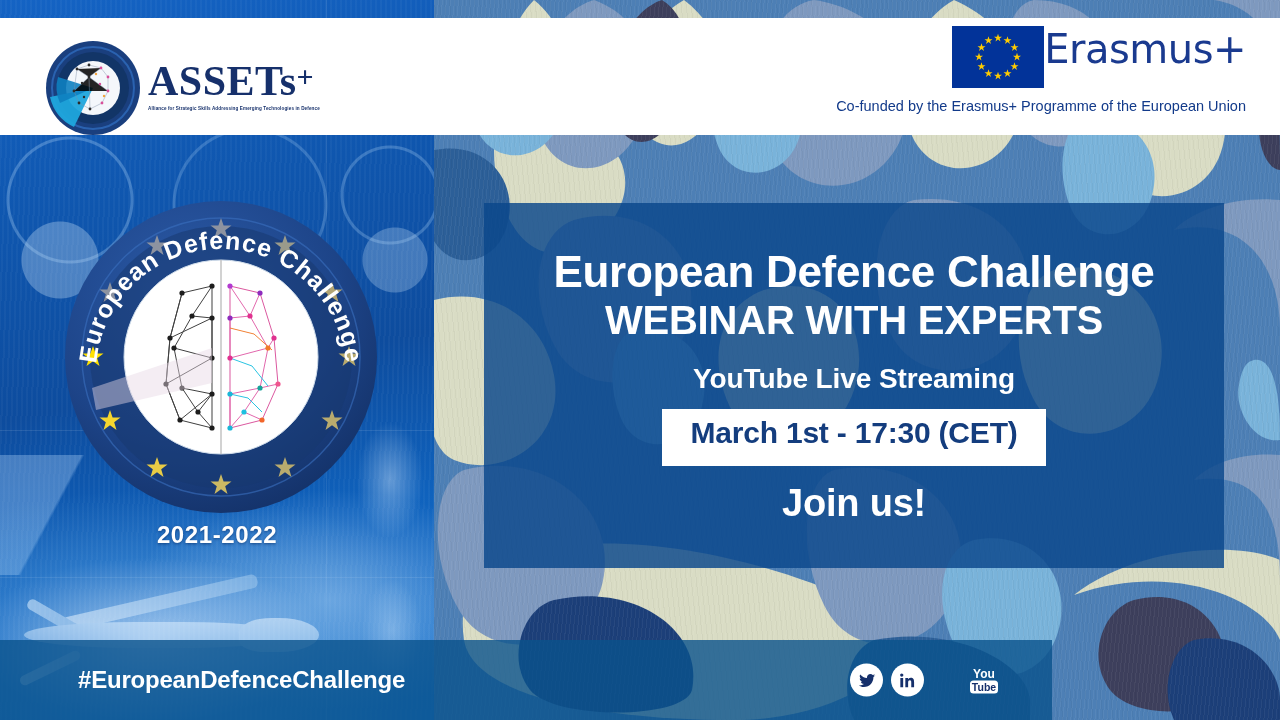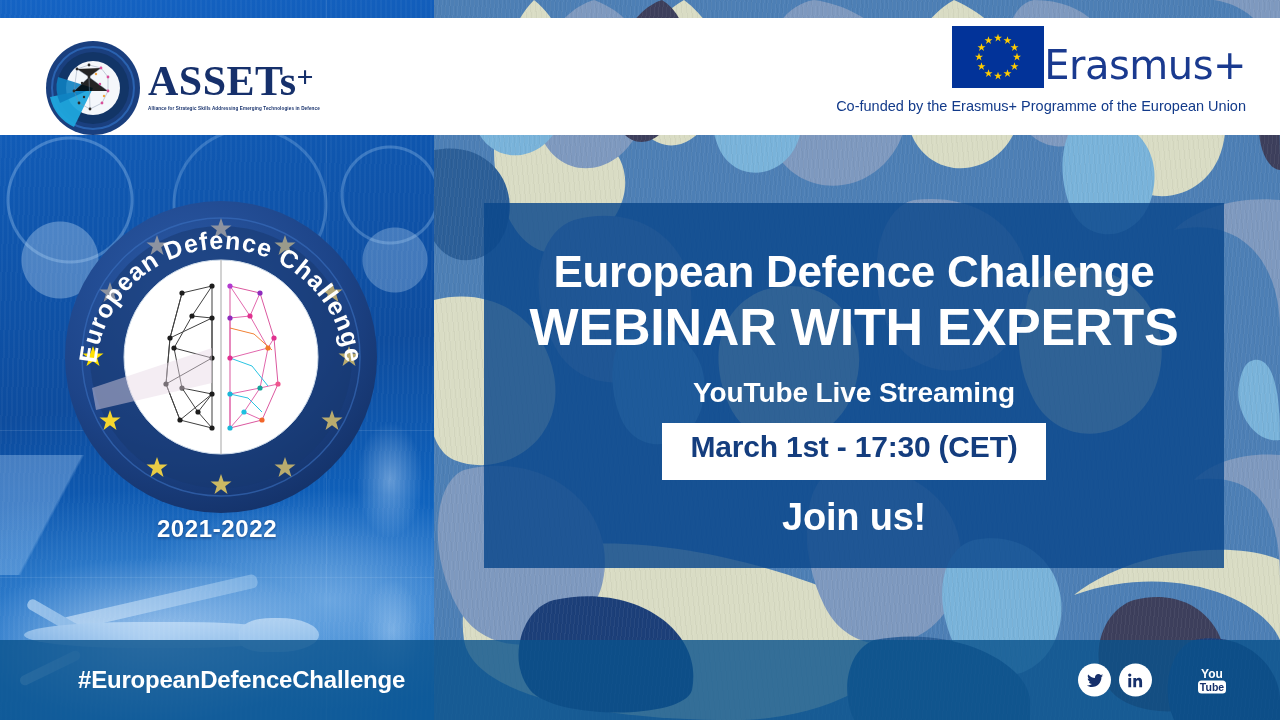--- a/index.html
+++ b/index.html
@@ -69,58 +69,58 @@
   .assets-word{
     font-family:"Liberation Serif", serif;font-weight:700;font-size:42px;line-height:.95;
     color:#16306b;letter-spacing:.5px;
   }
   .assets-word .plus{font-size:30px;vertical-align:8px;}
   .assets-tag{
     font-size:4.6px;color:#16306b;font-weight:700;letter-spacing:.12px;white-space:nowrap;
     margin-top:3px;transform:scaleY(1.35);transform-origin:left top;
   }
 
-  .erasmus{position:absolute;right:34px;top:8px;display:flex;align-items:flex-end;}
+  .erasmus{position:absolute;right:34px;top:8px;display:flex;align-items:flex-start;}
   .eu-flag{position:relative;width:92px;height:62px;background:#023399;flex:0 0 92px;}
   .erasmus-word{font-size:40px;color:#1a3a8f;letter-spacing:-.5px;font-weight:400;font-family:"DejaVu Sans", sans-serif;}
   .cofunded{
     position:absolute;right:34px;top:80px;font-size:14.5px;font-weight:400;color:#123a8a;white-space:nowrap;
   }
 
   
   .badge{position:absolute;left:62px;top:198px;width:318px;height:318px;z-index:4;}
   .edition{
     position:absolute;left:0;top:505px;width:434px;text-align:center;z-index:4;
     color:#ffffff;
   }
   .edition .ed-main{font-size:30px;font-weight:700;letter-spacing:1.5px;line-height:1.1;
      text-shadow:0 1px 3px rgba(0,30,80,.55);}
-  .edition .ed-sub{font-size:24px;font-weight:700;letter-spacing:.6px;margin-top:10px;
+  .edition .ed-sub{font-size:24px;font-weight:700;letter-spacing:.6px;margin-top:16px;
      text-shadow:0 1px 3px rgba(0,30,80,.55);}
 
   
   .panel{
     position:absolute;left:484px;top:203px;width:740px;height:365px;
     background:rgba(10,71,139,.82);z-index:4;
     display:flex;flex-direction:column;align-items:center;justify-content:flex-start;
     padding-top:44px;box-sizing:border-box;
   }
   .panel .t1{font-size:44px;font-weight:700;color:#fff;line-height:1.12;letter-spacing:-.3px;white-space:nowrap;}
-  .panel .t2{font-size:52px;font-weight:700;color:#fff;line-height:1.12;letter-spacing:-.2px;white-space:nowrap;margin-top:2px;}
+  .panel .t2{font-size:40px;font-weight:700;color:#fff;line-height:1.12;letter-spacing:-.2px;white-space:nowrap;margin-top:2px;}
   .panel .t3{font-size:28px;font-weight:700;color:#fff;margin-top:20px;letter-spacing:-.1px;white-space:nowrap;}
   .datebox{
     margin-top:14px;background:#ffffff;padding:7px 28px 16px;
     display:inline-block;
   }
   .datebox span{font-size:30px;font-weight:700;color:#143d7e;white-space:nowrap;letter-spacing:-.2px;}
   .panel .t4{font-size:38px;font-weight:700;color:#fff;margin-top:16px;letter-spacing:-.2px;}
 
   
   .bottombar{
-    position:absolute;left:0;bottom:0;width:1280px;height:80px;z-index:6;
+    position:absolute;left:0;bottom:0;width:1052px;height:80px;z-index:6;
     background:rgba(10,82,140,.80);
     display:flex;align-items:center;
   }
   .hashtag{
     position:absolute;left:78px;top:50%;transform:translateY(-50%);
     color:#ffffff;font-size:24px;font-weight:700;letter-spacing:-.2px;white-space:nowrap;
   }
   .site{
     position:absolute;right:222px;top:50%;transform:translateY(-50%);
     color:#ffffff;font-size:24px;font-weight:700;letter-spacing:-.2px;white-space:nowrap;

